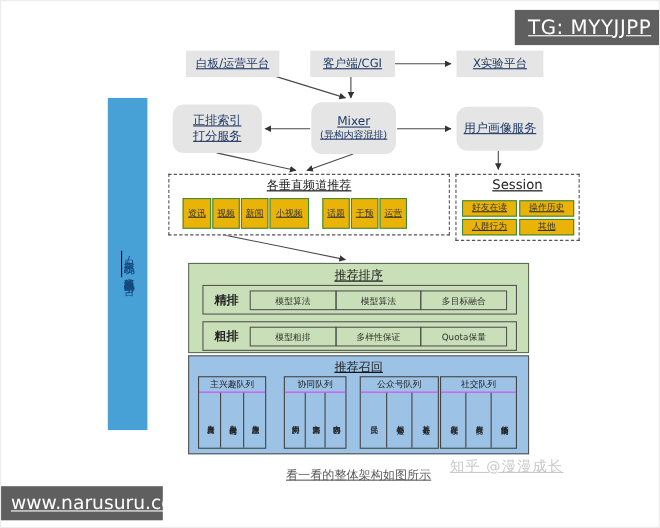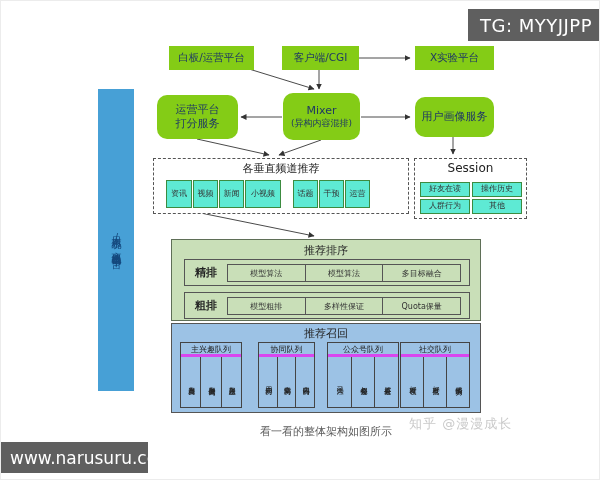--- a/index.html
+++ b/index.html
@@ -1,57 +1,57 @@
 <!DOCTYPE html>
 <html><head>
 <meta charset="utf-8">
 <title>Architecture Diagram</title>
 <style>
   * { margin:0; padding:0; box-sizing:border-box; }
   body { font-family:"DejaVu Sans","Liberation Sans",sans-serif; background:#fff; }
   .canvas { position:relative; width:600px; height:480px; background:#ffffff; overflow:hidden; border:1px solid #ececec; }
-  .abs { position:absolute; }
+  .abs { position:absolute;text-decoration:underline; }
 
   
   .badge { background:#5f5f5f; color:#fff; display:flex; align-items:center; }
   .badge-tg { left:467px; top:8px; width:133px; height:32px; font-size:18px; padding-left:12px; letter-spacing:0.5px; }
   .badge-url { left:0; top:441px; width:147px; height:31px; font-size:17px; padding-left:9px;align-items:center; }
 
   
   .vbar { left:97px; top:88px; width:36px; height:302px; background:#47a0d6; display:flex; align-items:center; justify-content:center; }
   .vbar span { writing-mode:vertical-rl; text-orientation:upright; font-size:10px; color:#14477c; letter-spacing:1px; }
 
   
-  .bluebox { background:#84cc16; color:#1f3864; display:flex; flex-direction:column; align-items:center; justify-content:center; text-align:right; }
+  .bluebox { background:#e5e5e5; color:#1f3864; display:flex; flex-direction:column; align-items:center; justify-content:center; text-align:right; }
   .rect { font-size:10.5px; }
   .round { border-radius:10px; font-size:11px; line-height:1.25; }
   .round .sub { font-size:9px; }
 
   
   .dashed { border:1.5px dashed #555; background:#fff; }
   .dash-title { text-align:center; font-size:11px; color:#222; padding-top:2px; }
   .session-title { font-size:12px; }
 
   
-  .gcell { background:#5eead4; border:1px solid #3c8b40; color:#333; display:flex; align-items:center; justify-content:center; text-align:center; font-size:8px; line-height:1.05; }
+  .gcell { background:#eab308; border:1px solid #3c8b40; color:#333; display:flex; align-items:center; justify-content:center; text-align:center; font-size:8px; line-height:1.05; }
 
   
   .rankbox { left:170px; top:238px; width:310px; height:82px; background:#c9dfb8; border:1px solid #5f6f57; }
   .rank-title { text-align:center; font-size:11px; color:#222; padding-top:3px; }
   .rank-row { position:absolute; left:12px; width:286px; height:27px; border:1px solid #555; display:flex; align-items:center; }
   .rank-label { width:42px; text-align:center; font-weight:bold; font-size:11px; color:#222; }
   .rank-cells { flex:1; display:flex; margin-right:8px; }
   .rank-cell { flex:1; border:1px solid #555; margin-left:-1px; height:18px; line-height:17px; text-align:center; font-size:8px; color:#333; }
   .rank-cell:first-child { margin-left:0; }
 
   
   .recallbox { left:170px; top:322px; width:310px; height:90px; background:#9cc2e5; border:1px solid #555; }
   .recall-title { text-align:center; font-size:11px; color:#222; padding-top:2px; }
   .queue { position:absolute; top:18px; height:66px; border:1px solid #444; display:flex; flex-direction:column; }
-  .queue-header { height:14px; line-height:13px; text-align:center; font-size:8px; color:#222; border-bottom:3px solid #d946ef; }
+  .queue-header { height:14px; line-height:13px; text-align:center; font-size:8px; color:#222; border-bottom:1px solid #d946ef; }
   .queue-cols { flex:1; display:flex; }
   .queue-col { flex:1; border-left:1px solid #444; display:flex; align-items:center; justify-content:center; }
   .queue-col:first-child { border-left:none; }
   .queue-col span { writing-mode:vertical-rl; text-orientation:upright; font-size:7px; line-height:1; color:#222; letter-spacing:0.5px; }
 
   .caption { left:170px; top:423px; width:310px; text-align:center; font-size:11px; color:#5a5a5a; }
   .watermark { left:408px; top:414px; font-size:13px; color:#c9c9c9; letter-spacing:1px; }
 
   svg.arrows { position:absolute; left:0; top:0; pointer-events:none; }
 </style>
@@ -94,21 +94,21 @@
     <span>白板/运营平台</span>
   </div>
   <div class="abs bluebox rect" style="left:281px; top:45px; width:77px; height:24px;">
     <span>客户端/CGI</span>
   </div>
   <div class="abs bluebox rect" style="left:414px; top:45px; width:79px; height:24px;">
     <span>X实验平台</span>
   </div>
 
   <div class="abs bluebox round" style="left:156px; top:94px; width:81px; height:44px;">
-    <span>运营平台</span>
+    <span>正排索引</span>
     <span>打分服务</span>
   </div>
   <div class="abs bluebox round" style="left:282px; top:92px; width:77px; height:47px;">
     <span>Mixer</span>
     <span class="sub">(异构内容混排)</span>
   </div>
   <div class="abs bluebox round" style="left:414px; top:96px; width:79px; height:40px;">
     <span>用户画像服务</span>
   </div>
 

